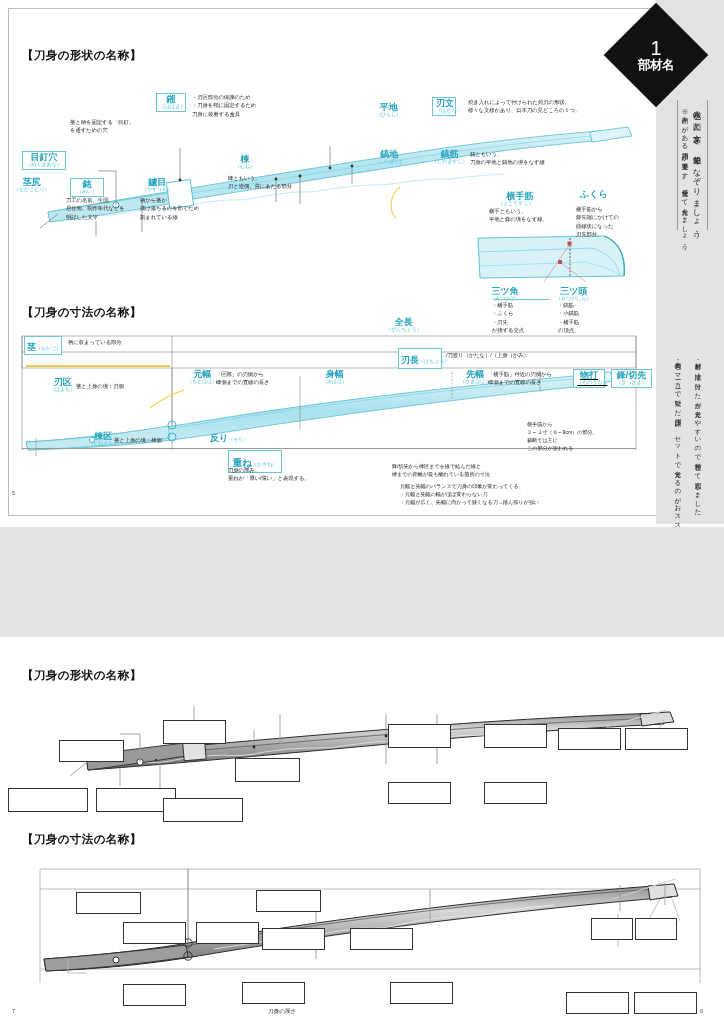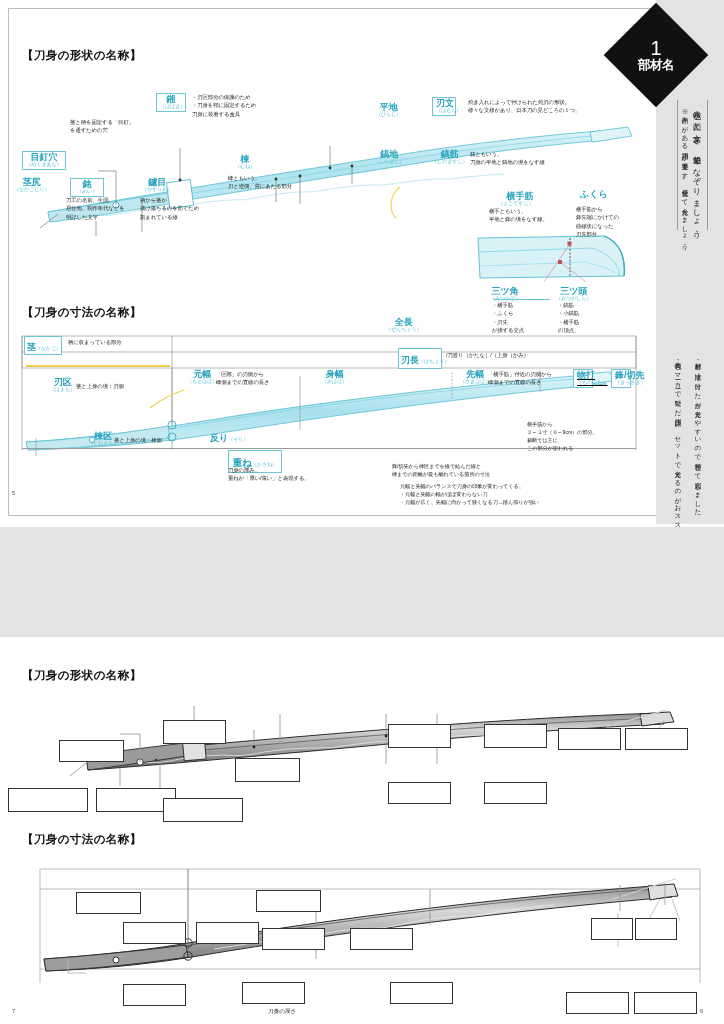--- a/index.html
+++ b/index.html
@@ -360,26 +360,26 @@
     <span class="r">（みはば）</span>
   </div>
 
   <div class="term" style="left:460px; top:370px;">
     <span class="t">先幅</span>
     <span class="r">（さきはば）</span>
   </div>
   <div class="desc" style="left:488px; top:370px; font-size:5.4px;">「横手筋」付近の刃側から
 峰側までの直線の長さ</div>
 
-  <div class="chip" style="left:573px; top:369px; width:20px;text-decoration:underline;">
+  <div class="chip" style="left:573px; top:369px; width:32px;text-decoration:underline;">
     <span class="t">物打</span>
     <span class="r">（ものうち）</span>
   </div>
 
-  <div class="chip" style="left:611px; top:369px; width:20px;">
+  <div class="chip" style="left:611px; top:369px; width:41px;">
     <span class="t">鋒/切先</span>
     <span class="r">（きっさき）</span>
   </div>
 
   <div class="term" style="left:210px; top:428px; text-align:left;">
     <span class="t" style="display:inline;">反り</span><span class="r" style="display:inline;">（そり）</span>
   </div>
 
   <div class="chip" style="left:228px; top:450px; width:54px; padding:2px 3px;">
     <span class="t" style="display:inline; font-size:9.5px;">重ね</span><span class="r" style="display:inline;">（かさね）</span>

